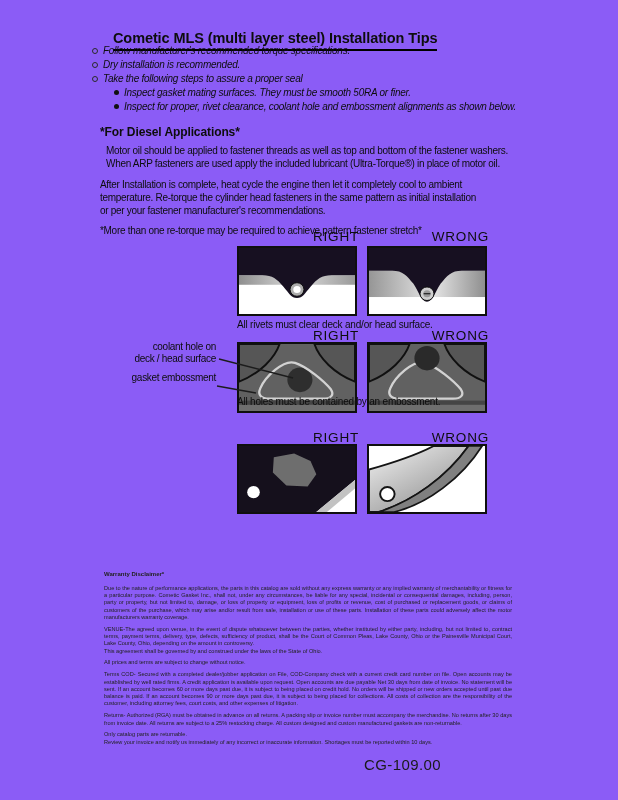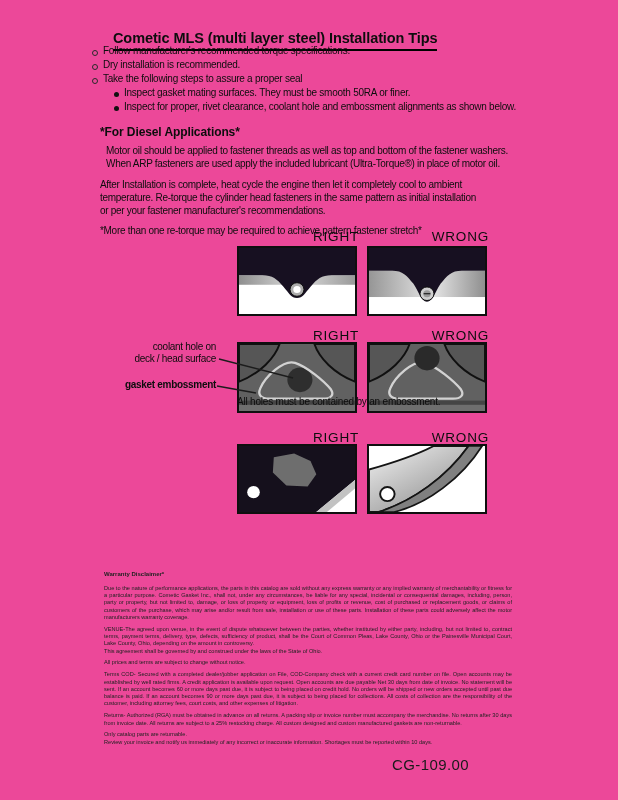--- a/index.html
+++ b/index.html
@@ -1,38 +1,38 @@
 <!DOCTYPE html>
 <html><head>
 <meta charset="utf-8">
 <style>
   html,body{margin:0;padding:0;background:#fff;}
-  .page{position:relative;width:618px;height:800px;background:#ec4899;overflow:hidden;
+  .page{position:relative;width:618px;height:800px;background:#8b5cf6;overflow:hidden;
         font-family:"Liberation Sans",sans-serif;color:#0d0d0d;}
   .abs{position:absolute;}
   .title{left:113px;top:20px;font-size:14.5px;font-weight:bold;letter-spacing:-0.1px;
          border-bottom:2px solid #000;padding-bottom:3px;}
   .tips{left:92px;top:44px;font-size:10px;letter-spacing:-0.25px;}
-  .tip{display:flex;align-items:center;line-height:13.9px;}
+  .tip{display:flex;align-items:flex-start;line-height:13.9px;font-style:italic;}
   .tip.sub{margin-left:22px;}
   .b1{width:4px;height:4px;border:1px solid #2a2a2a;border-radius:50%;margin:4px 5px 0 0;flex:none;}
   .b2{width:5px;height:5px;background:#101010;border-radius:50%;margin:4px 5px 0 0;flex:none;}
   .h2{left:100px;top:115px;font-size:12px;font-weight:bold;letter-spacing:-0.1px;}
   .para{left:100px;width:440px;font-size:10px;line-height:13.2px;letter-spacing:-0.3px;white-space:pre-line;}
   .figlabel{width:124px;text-align:right;font-size:13.5px;letter-spacing:0.8px;}
   .figbox{width:120px;height:70px;border:2px solid #0f0f0f;box-sizing:border-box;background:#fff;}
   .figbox svg{display:block;width:100%;height:100%;}
   .caption{left:237px;font-size:10px;letter-spacing:-0.2px;line-height:12.5px;white-space:pre-line;}
   .anno{left:70px;top:341px;width:146px;text-align:right;font-size:10px;line-height:11.5px;letter-spacing:-0.3px;}
-  .anno .gap{margin-top:15px;font-weight:bold;}
+  .anno .gap{margin-top:8px;}
   .overlay{left:0;top:0;pointer-events:none;}
   .warranty{left:104px;top:571px;width:408px;font-size:5.6px;line-height:7.3px;text-align:justify;color:#222;}
   .warranty p{margin:0 0 4.5px 0;white-space:pre-line;}
   .warranty .wh{font-weight:bold;text-align:left;margin-bottom:6.5px;font-size:6px;}
-  .code{left:392px;top:756px;font-size:15px;letter-spacing:0.4px;color:#1a1a1a;}
+  .code{left:364px;top:756px;font-size:15px;letter-spacing:0.4px;color:#1a1a1a;}
 </style>
 </head>
 <body>
 
 <div class="page">
 
   <h1 class="abs title">Cometic MLS (multi layer steel) Installation Tips</h1>
 
   <div class="abs tips">
     <div class="tip">
@@ -94,20 +94,21 @@
         </linearGradient>
       </defs>
       <rect width="120" height="70" fill="#ffffff"></rect>
       <rect y="24" width="120" height="28" fill="url(#deckW)"></rect>
       <path d="M0,0 H120 V24 H96 C85,24 81,29 74,38 C68,47 66,57 60,57 C54,57 52,47 46,38 C39,29 35,24 24,24 H0 Z" fill="#171021"></path>
       <circle cx="60" cy="48.5" r="7.2" fill="#cfcfcf" stroke="#0d0d0d" stroke-width="1"></circle>
       <circle cx="60" cy="48.5" r="3.8" fill="#9a9a9a"></circle>
       <line x1="56.5" y1="48.5" x2="63.5" y2="48.5" stroke="#1a1a1a" stroke-width="1.2"></line>
     </svg>
   </div>
+  <div class="abs caption" style="top:319px;">All rivets must clear deck and/or head surface.</div>
 
   <div class="abs figlabel" style="left:235px;top:328px;">RIGHT</div>
   <div class="abs figlabel" style="left:365px;top:328px;">WRONG</div>
 
   <div class="abs anno">
     <div>coolant hole on</div>
     <div>deck / head surface</div>
     <div class="gap">gasket embossment</div>
   </div>
 

